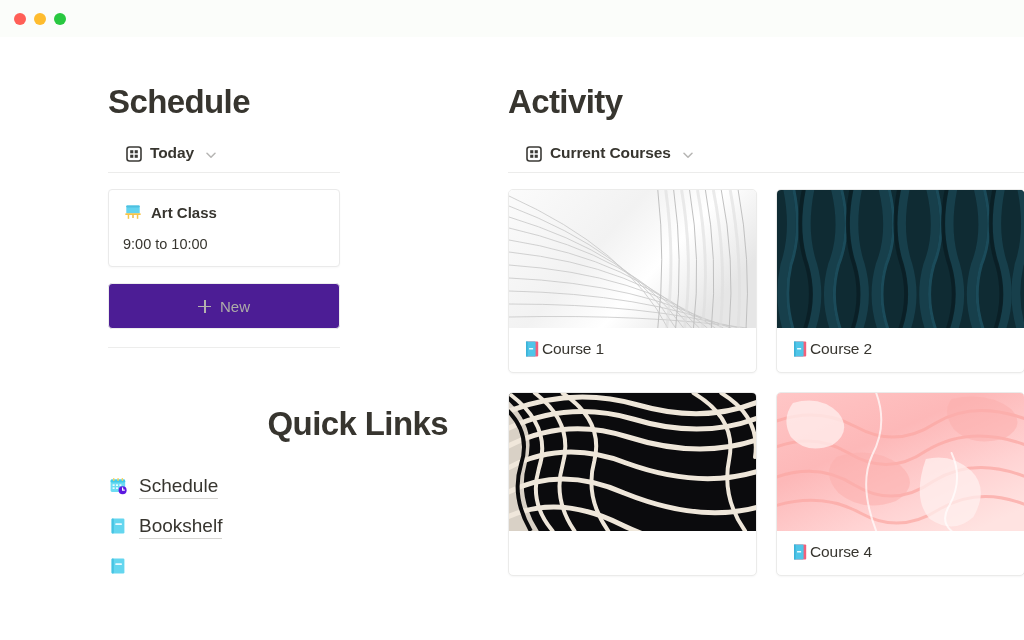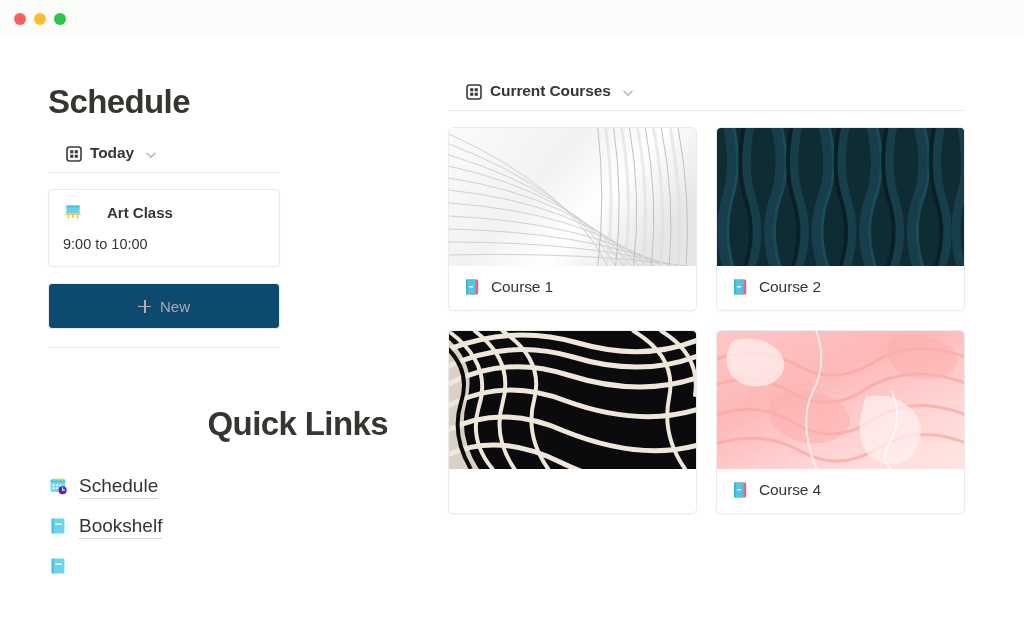--- a/index.html
+++ b/index.html
@@ -42,21 +42,21 @@
     height: 603px;
     background: #ffffff;
     overflow: hidden;
   }
 
   .columns {
     display: flex;
     padding: 45px 0 0 0;
   }
 
-  .col-left  { width: 340px; margin-left: 48px; flex: none; }
+  .col-left  { width: 340px; margin-left: 108px; flex: none; }
   .col-right { width: 517px; margin-left: 60px; flex: none; }
 
   
   h1.section-title {
     font-size: 33px;
     line-height: 40px;
     font-weight: 700;
     letter-spacing: -0.6px;
     color: #37352f;
     margin-bottom: 22px;
@@ -93,40 +93,40 @@
     width: 232px;
     border: 1px solid #eaeaea;
     border-radius: 4px;
     padding: 12px 14px 14px 14px;
     background: #fff;
     box-shadow: 0 1px 2px rgba(15,15,15,0.03);
   }
   .sched-card .row1 {
     display: flex;
     align-items: center;
-    gap: 24px;
+    gap: 8px;
     margin-bottom: 14px;
   }
   .sched-card .ctitle2 {
     font-size: 15px;
     font-weight: 600;
     color: #37352f;
   }
   .sched-card .time {
     font-size: 14.5px;
     color: #37352f;
   }
 
   .new-btn {
     width: 232px;
     height: 46px;
     margin-top: 16px;
     border: 1px solid #ededed;
     border-radius: 4px;
-    background: #0c4a6e;
+    background: #4c1d95;
     display: flex;
     align-items: center;
     justify-content: center;
     gap: 9px;
     color: #aeaca8;
     font-size: 15px;
     cursor: pointer;
   }
   .plus {
     display: inline-block;
@@ -177,21 +177,20 @@
     border-radius: 5px;
     overflow: hidden;
     background: #fff;
     box-shadow: 0 1px 2px rgba(15,15,15,0.04);
     cursor: pointer;
   }
   .cover { width: 100%; height: 138px; display: block; }
   .card-foot {
     display: flex;
     align-items: center;
-    gap: 9px;
     padding: 11px 13px 13px 13px;
   }
   .card-foot .name {
     font-size: 15.5px;
     color: #37352f;
     letter-spacing: -0.1px;
   }
 </style>
 </head>
 <body>
@@ -304,20 +303,21 @@
             </span>
             <span class="ql-label"></span>
           </div>
 
         </div>
       </div>
     </div>
 
     <div class="col-right">
 
+      <h1 class="section-title">Activity</h1>
 
       <div class="collection-head">
         <span class="grid-icon">
           <svg viewBox="0 0 16 16" width="16" height="16">
             <rect x="1" y="1" width="14" height="14" rx="2.5" fill="none" stroke="#3b3a36" stroke-width="1.6"></rect>
             <rect x="4.2" y="4.2" width="3.1" height="3.1" fill="#3b3a36"></rect>
             <rect x="8.7" y="4.2" width="3.1" height="3.1" fill="#3b3a36"></rect>
             <rect x="4.2" y="8.7" width="3.1" height="3.1" fill="#3b3a36"></rect>
             <rect x="8.7" y="8.7" width="3.1" height="3.1" fill="#3b3a36"></rect>
           </svg>

